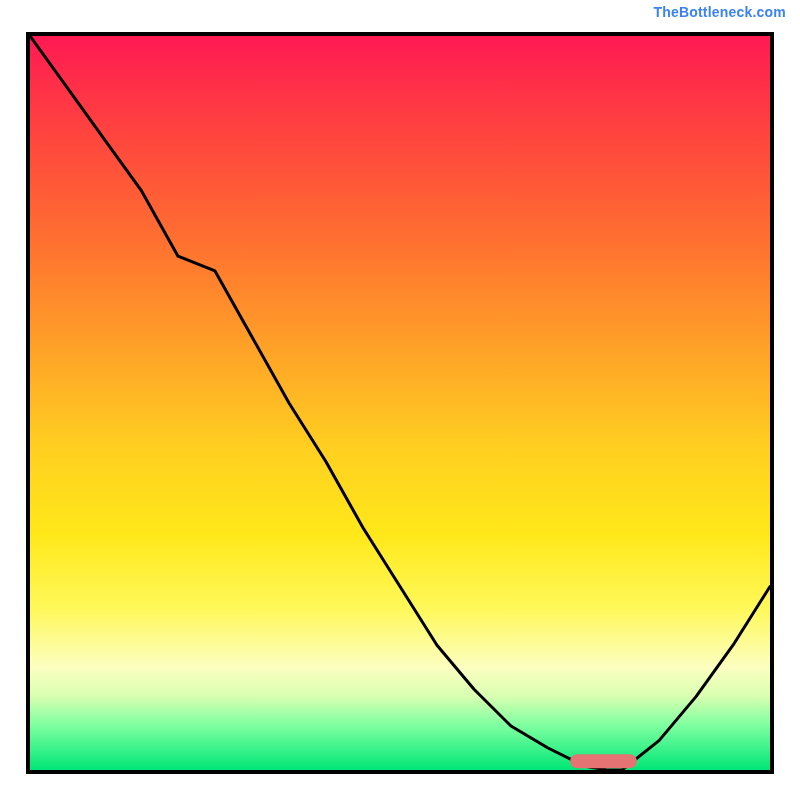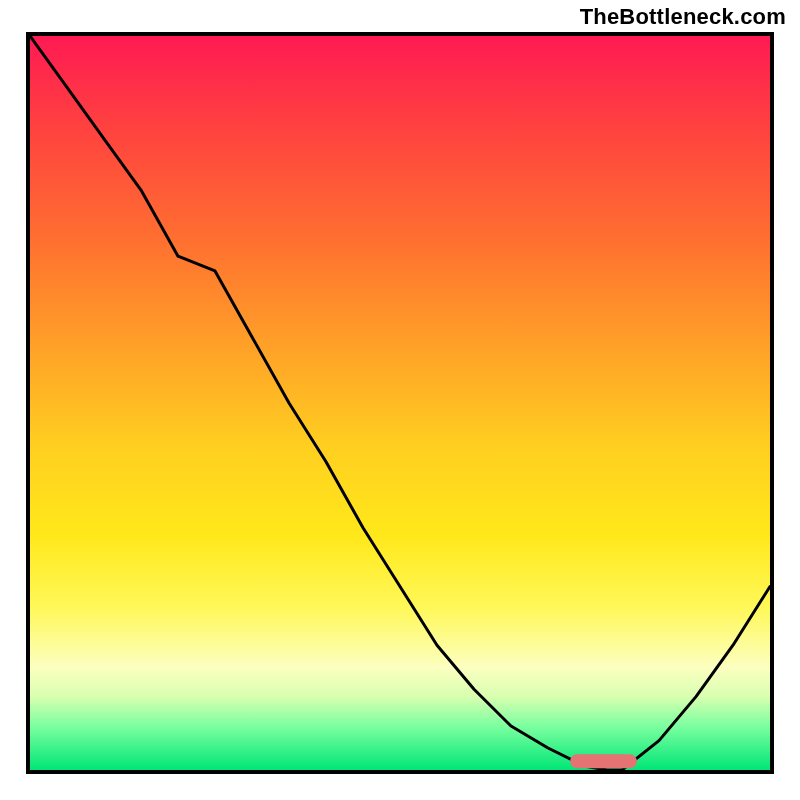--- a/index.html
+++ b/index.html
@@ -13,23 +13,23 @@
   }
   .wrap {
     position: relative;
     width: 800px;
     height: 800px;
   }
   .watermark {
     position: absolute;
     top: 4px;
     right: 14px;
-    font-size: 22px;
+    font-size: 14px;
     font-weight: 600;
-    color: #000000;
+    color: #3b82f6;
     letter-spacing: 0.2px;
   }
   .plot {
     position: absolute;
     left: 26px;
     top: 32px;
     width: 748px;
     height: 742px;
     box-sizing: border-box;
     border: 4px solid #000;

